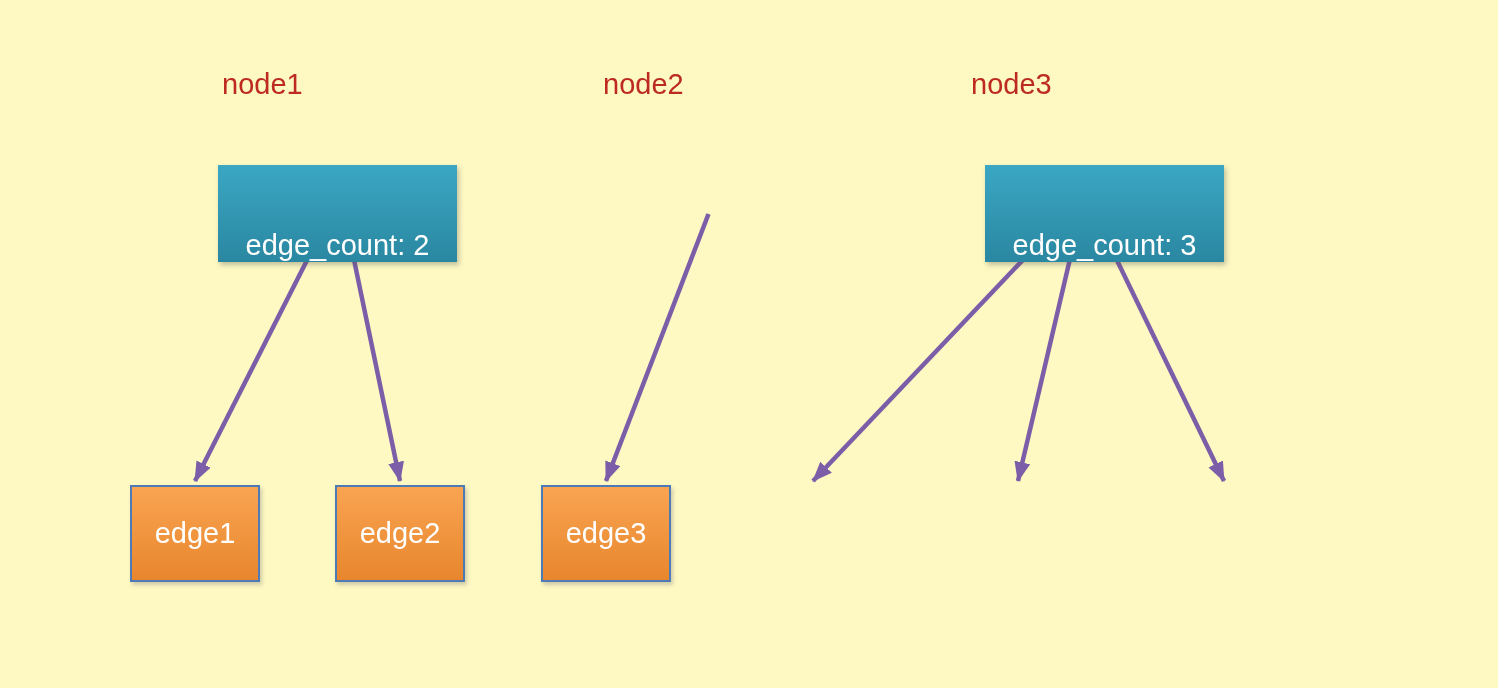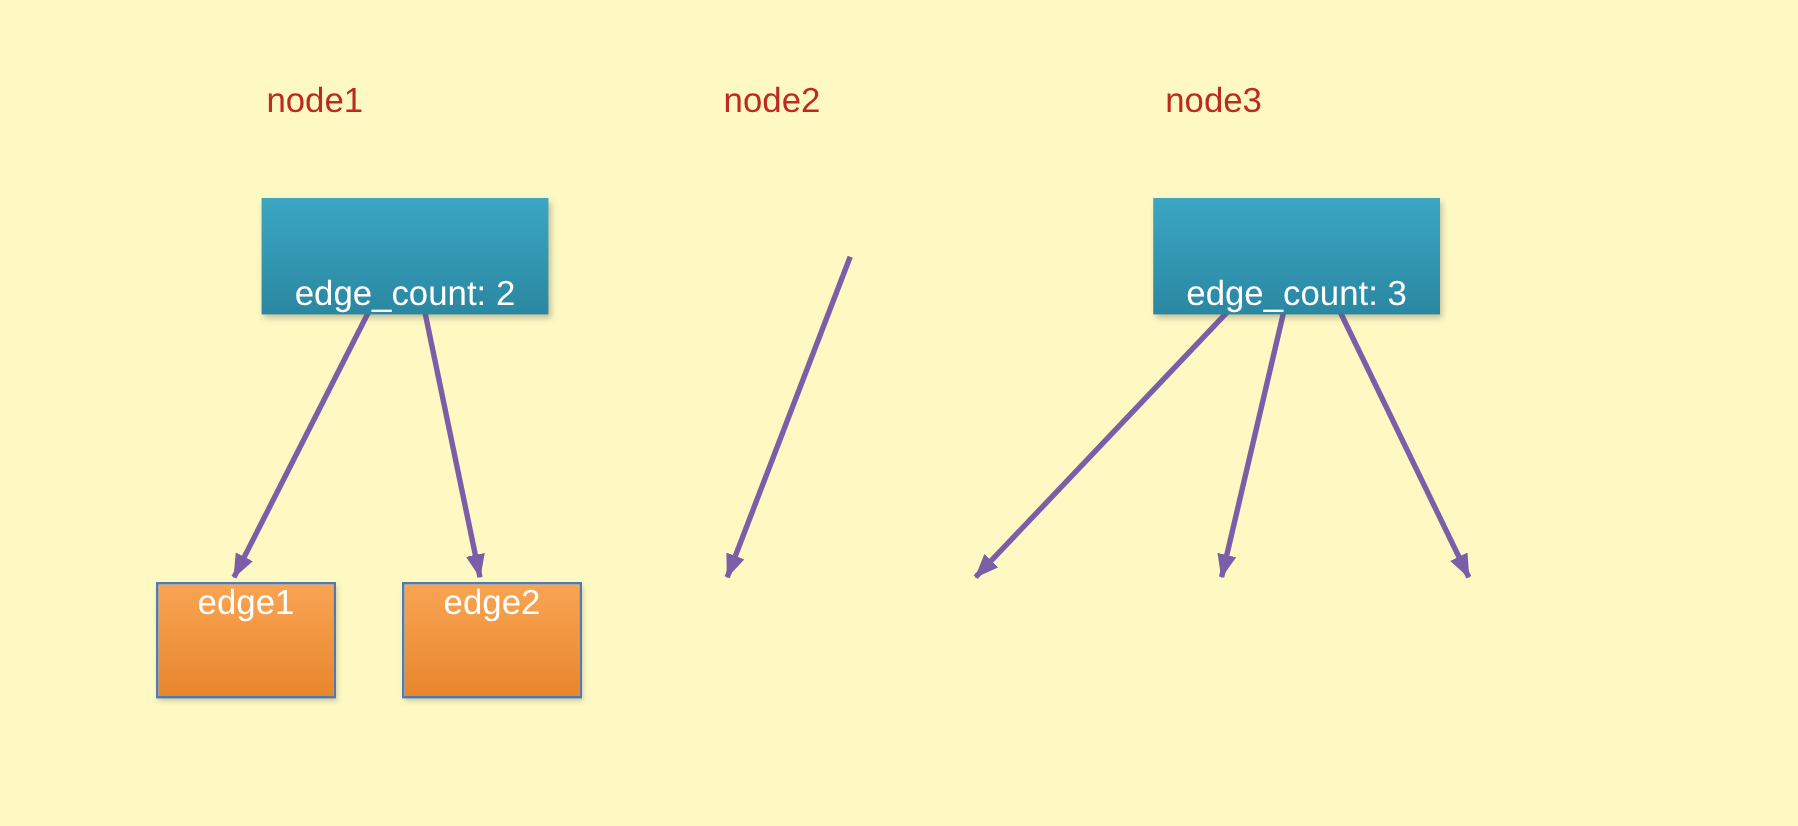--- a/index.html
+++ b/index.html
@@ -52,28 +52,28 @@
     margin-top: 47px;
   }
   .node-box .box-text {
     color: var(--node-text, #FFFFFF);
     font-size: 29px;
     white-space: nowrap;
   }
   .edge-box {
     position: absolute;
     top: 485px;
-    width: 150px;
+    width: 130px;
     height: 97px;
     box-sizing: border-box;
     background: linear-gradient(180deg, var(--edge-fill-top, #F9A452) 0%, var(--edge-fill-bottom, #E8862D) 100%);
     border: 2px solid var(--edge-border, #4E7BB5);
     box-shadow: 2px 3px 4px rgba(100, 100, 100, 0.3);
     display: flex;
-    align-items: flex-start;
+    align-items: center;
     justify-content: center;
   }
   .edge-box .box-text {
     color: var(--edge-text, #FFFFFF);
     font-size: 29px;
     white-space: nowrap;
   }
 </style>
 </head>
 <body>
@@ -94,24 +94,27 @@
       <line x1="1094.5" y1="214" x2="1224" y2="481" marker-end="url(#arrowhead)"></line>
     </svg>
 
   <div class="node-label" style="left:222px">node1</div>
   <div class="node-label" style="left:603px">node2</div>
   <div class="node-label" style="left:971px">node3</div>
 
   <div class="node-box" id="node1" style="left:218px">
     <span class="box-text">edge_count: 2</span>
   </div>
-  <div class="node-box" id="node3" style="left:961px">
+  <div class="node-box" id="node3" style="left:985px">
     <span class="box-text">edge_count: 3</span>
   </div>
 
   <div class="edge-box" id="edge1" style="left:130px">
     <span class="box-text">edge1</span>
   </div>
   <div class="edge-box" id="edge2" style="left:335px">
     <span class="box-text">edge2</span>
   </div>
+  <div class="edge-box" id="edge3" style="left:541px">
+    <span class="box-text">edge3</span>
+  </div>
 
 </div>
 
 </body></html>

